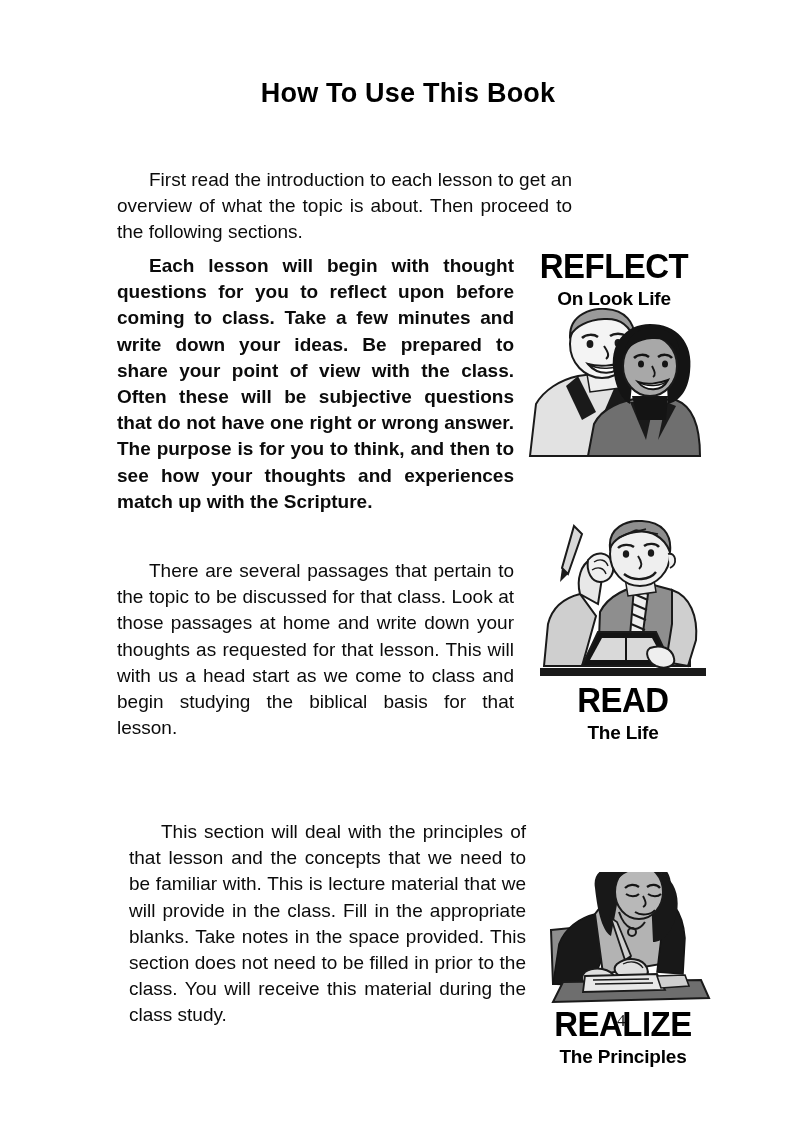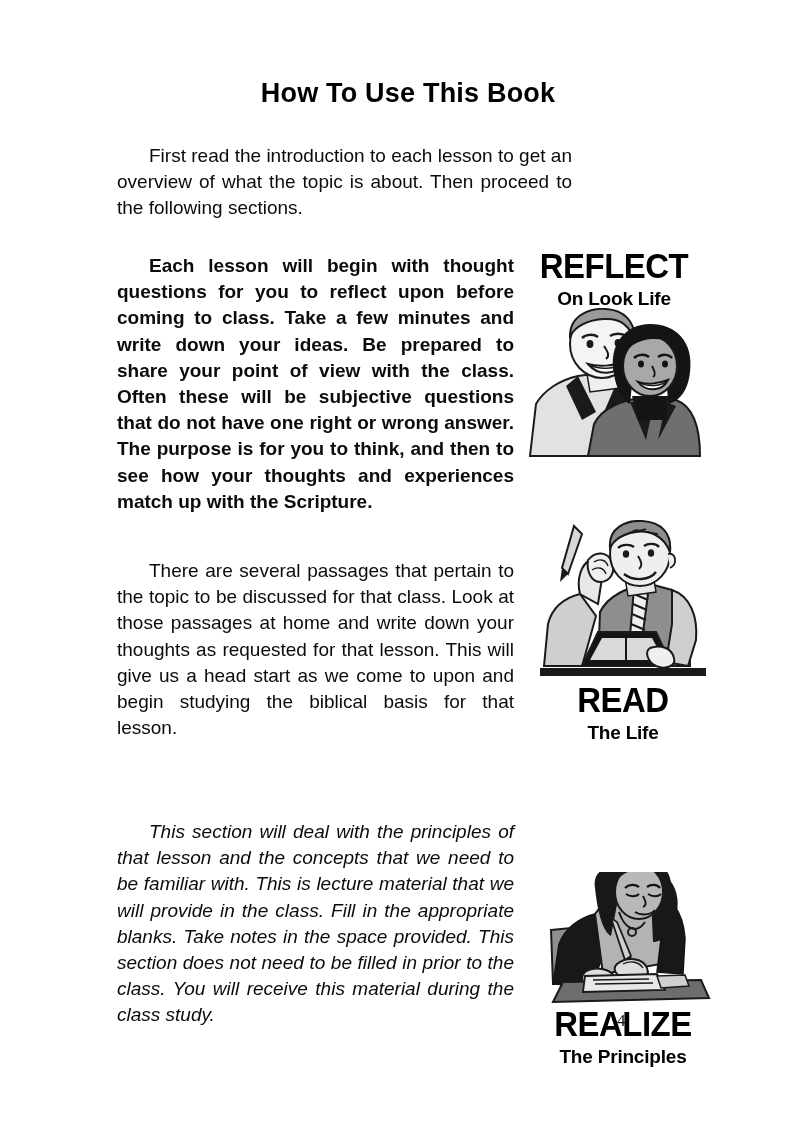--- a/index.html
+++ b/index.html
@@ -40,39 +40,38 @@
     position: absolute;
     text-align: justify;
     text-justify: inter-word;
     font-size: 19px;
     line-height: 26.2px;
     text-indent: 32px;
     color: #0b0b0b;
   }
   .para.intro {
     left: 117px;
-    top: 124px;
+    top: 148px;
     width: 455px;
   }
   .para.reflect-text {
     left: 117px;
     top: 234px;
     width: 397px;
     font-weight: bold;
   }
   .para.read-text {
     left: 117px;
     top: 539px;
     width: 397px;
   }
   .para.realize-text {
-    left: 117px;
+    left: 129px;
     top: 800px;
     width: 397px;
-    font-style: italic;
   }
 
   
   .figure {
     position: absolute;
   }
   .fig-reflect { left: 524px; top: 248px; width: 180px; }
   .fig-read    { left: 528px; top: 520px; width: 190px; }
   .fig-realize { left: 528px; top: 872px; width: 190px; }
 
@@ -165,21 +164,21 @@
       <ellipse cx="115" cy="56" rx="3" ry="3.6" fill="#141414"></ellipse>
       <ellipse cx="139" cy="56" rx="3" ry="3.6" fill="#141414"></ellipse>
 
       <path d="M126 58 C129 64 130 67 127 69" fill="none" stroke="#141414" stroke-width="1.8"></path>
 
       <path d="M112 74 C120 84 136 84 142 72 C132 76 120 77 112 74 Z" fill="#ffffff" stroke="#141414" stroke-width="2"></path>
       <path d="M112 74 C120 79 136 79 142 72" fill="none" stroke="#141414" stroke-width="1.4"></path>
     </svg>
   </div>
 
-  <p class="para read-text">There are several passages that pertain to the topic to be discussed for that class. Look at those passages at home and write down your thoughts as requested for that lesson. This will give us a head start as we come to upon and begin studying the biblical basis for that lesson.</p>
+  <p class="para read-text">There are several passages that pertain to the topic to be discussed for that class. Look at those passages at home and write down your thoughts as requested for that lesson. This will with us a head start as we come to class and begin studying the biblical basis for that lesson.</p>
 
   <div class="figure fig-read">
     <svg class="art" width="170" height="162" viewBox="0 0 170 162">
 
       <path d="M36 6 L44 14 L30 54 L24 48 Z" fill="#d8d8d8" stroke="#1a1a1a" stroke-width="2"></path>
       <path d="M30 54 L24 48 L22 62 Z" fill="#1a1a1a"></path>
 
       <path d="M6 146 L10 104 C14 88 26 78 42 74 L58 96 L48 132 L44 146 Z" fill="#cfcfcf" stroke="#1a1a1a" stroke-width="2"></path>
 
       <path d="M42 74 C38 58 44 44 52 40 L64 58 L60 84 Z" fill="#e8e8e8" stroke="#1a1a1a" stroke-width="2"></path>

